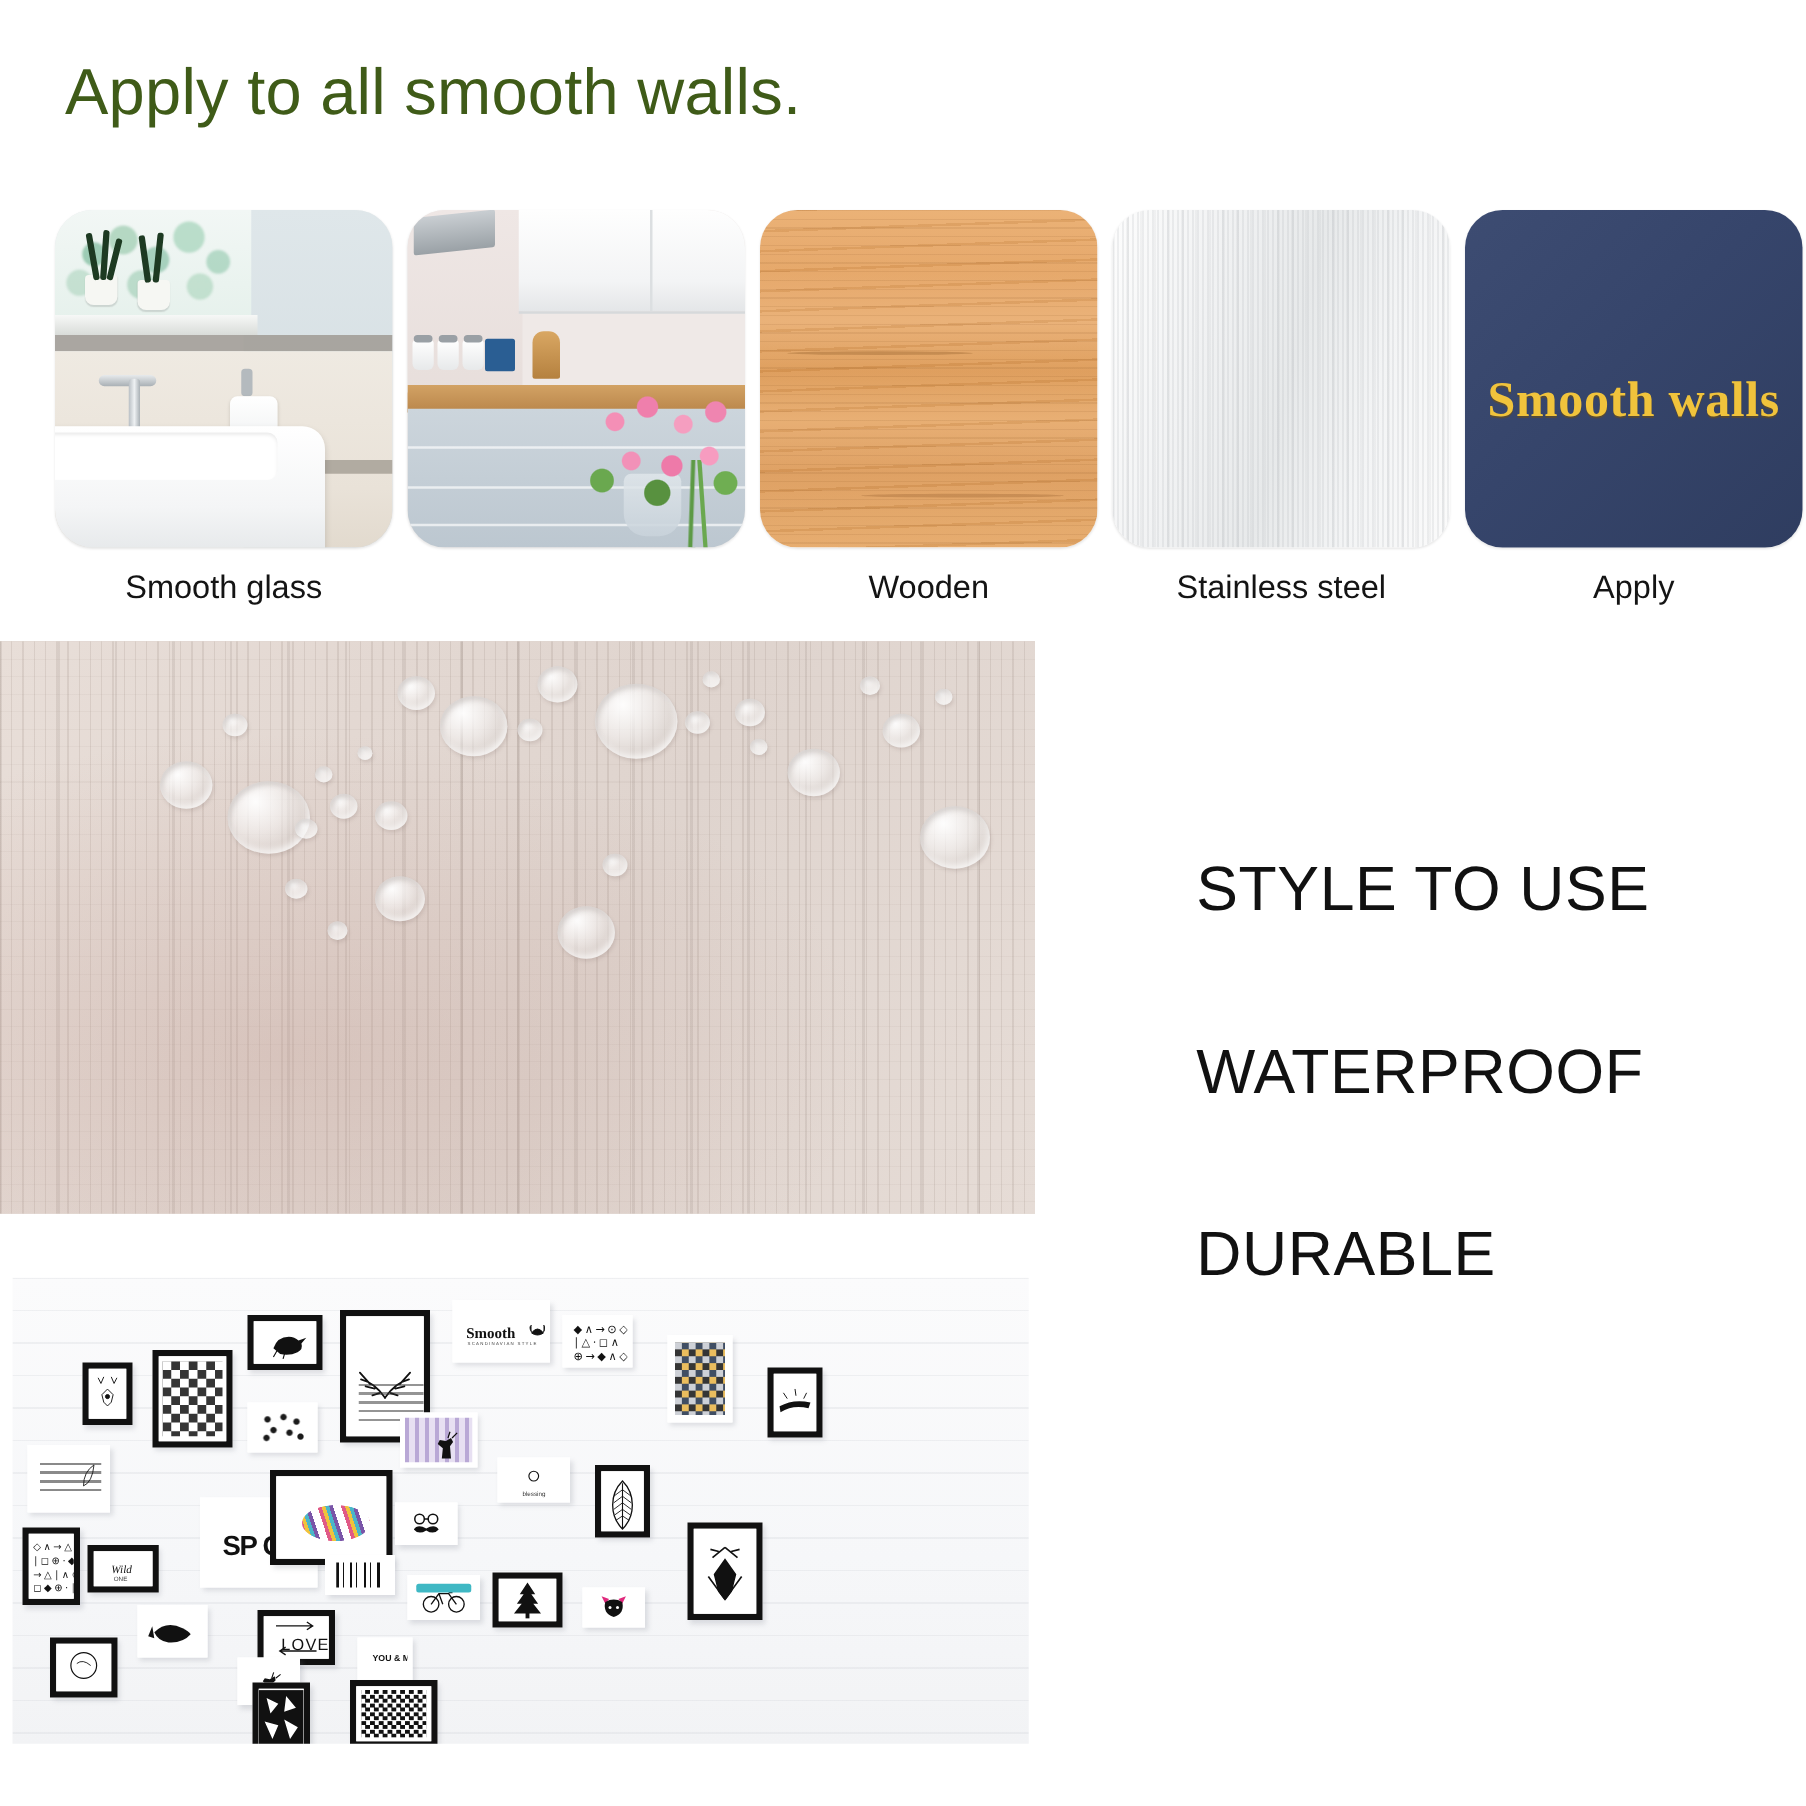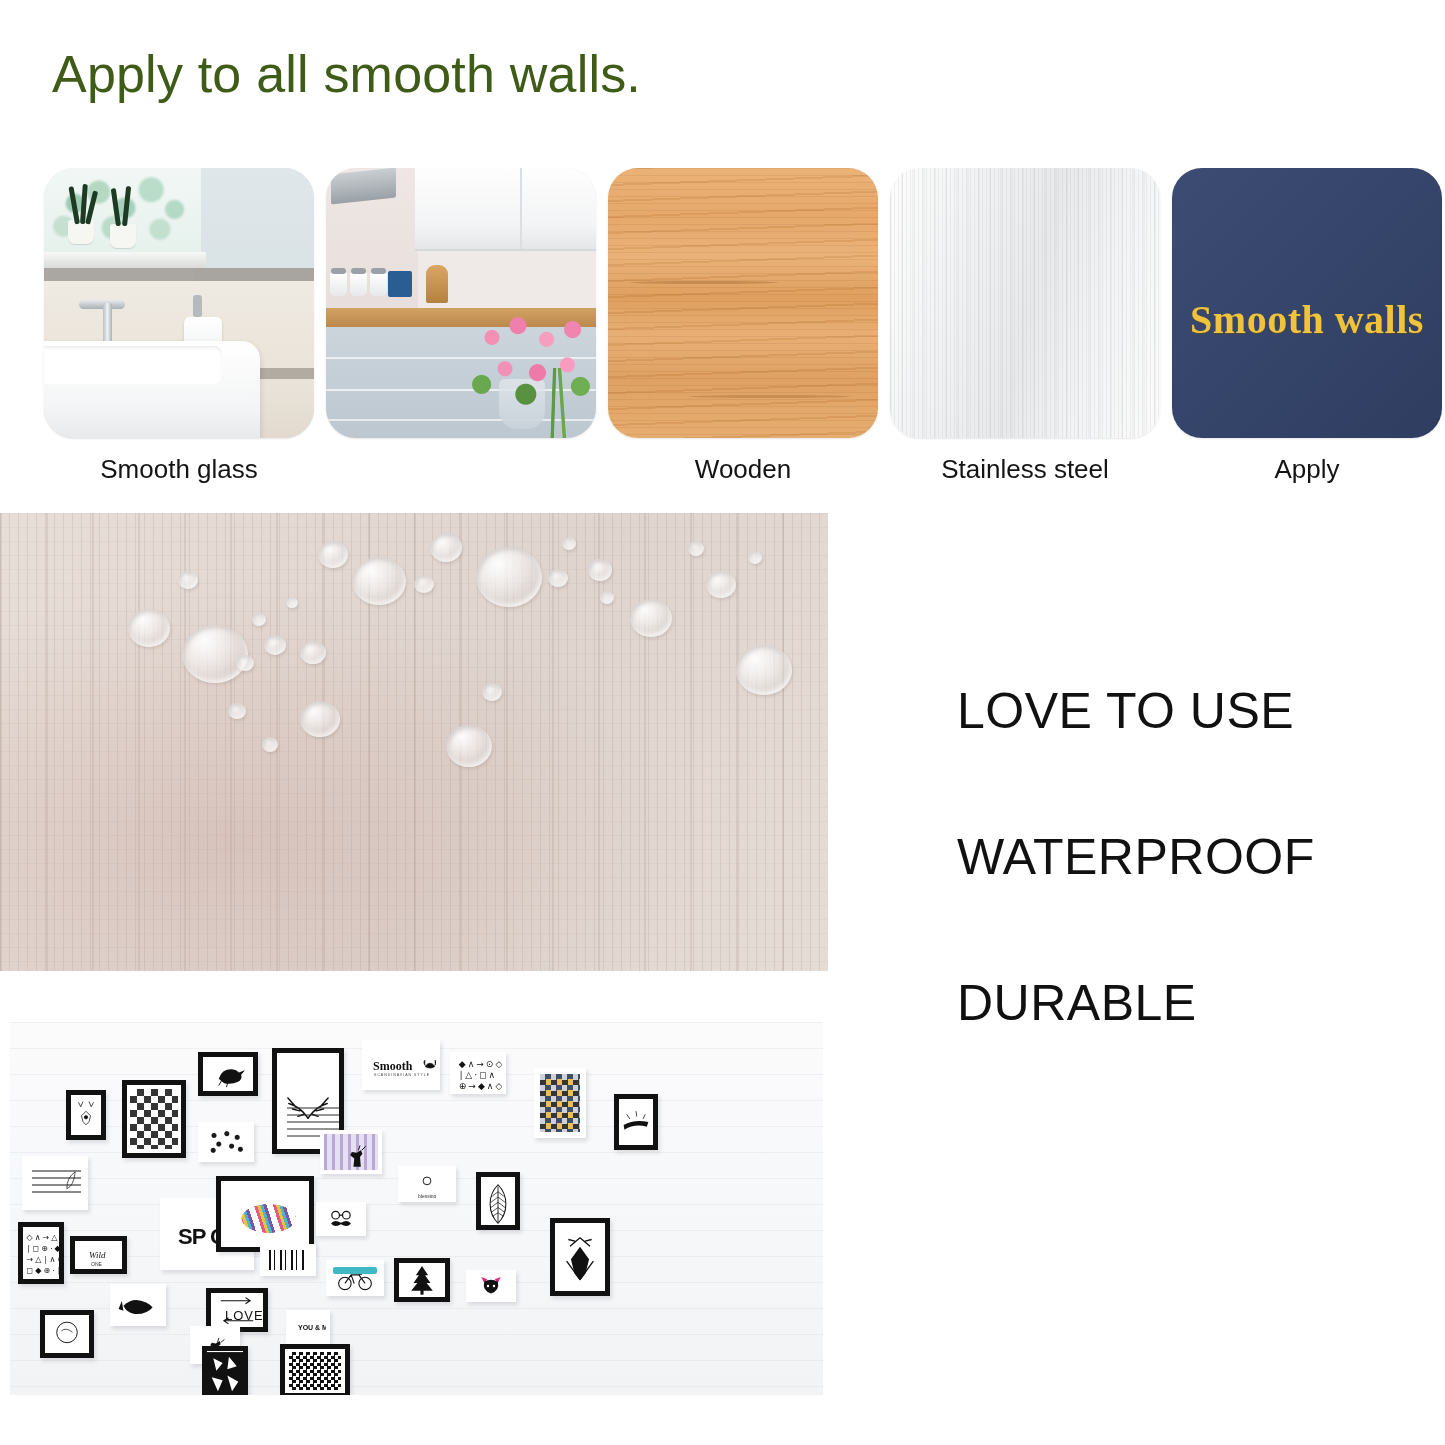--- a/index.html
+++ b/index.html
@@ -335,21 +335,21 @@
   <div class="drop" style="left:736px;top:132px;width:56px;height:50px;"></div>
   <div class="drop" style="left:228px;top:190px;width:18px;height:16px;"></div>
   <div class="drop" style="left:300px;top:188px;width:40px;height:36px;"></div>
   <div class="drop" style="left:262px;top:224px;width:16px;height:15px;"></div>
   <div class="drop" style="left:446px;top:212px;width:46px;height:42px;"></div>
   <div class="drop" style="left:482px;top:170px;width:20px;height:18px;"></div>
 
 </div>
 
 <div class="features">
-  <div class="feature f1">LOVE TO USE</div>
+  <div class="feature f1">STYLE TO USE</div>
   <div class="feature f2">WATERPROOF</div>
   <div class="feature f3">DURABLE</div>
 </div>
 
 <div class="gallery">
   <div class="planks"></div>
 
   <div class="frm blk" style="left:56px;top:68px;width:40px;height:50px;">
     <div class="art">
       <svg viewBox="0 0 40 50" width="100%" height="100%">

